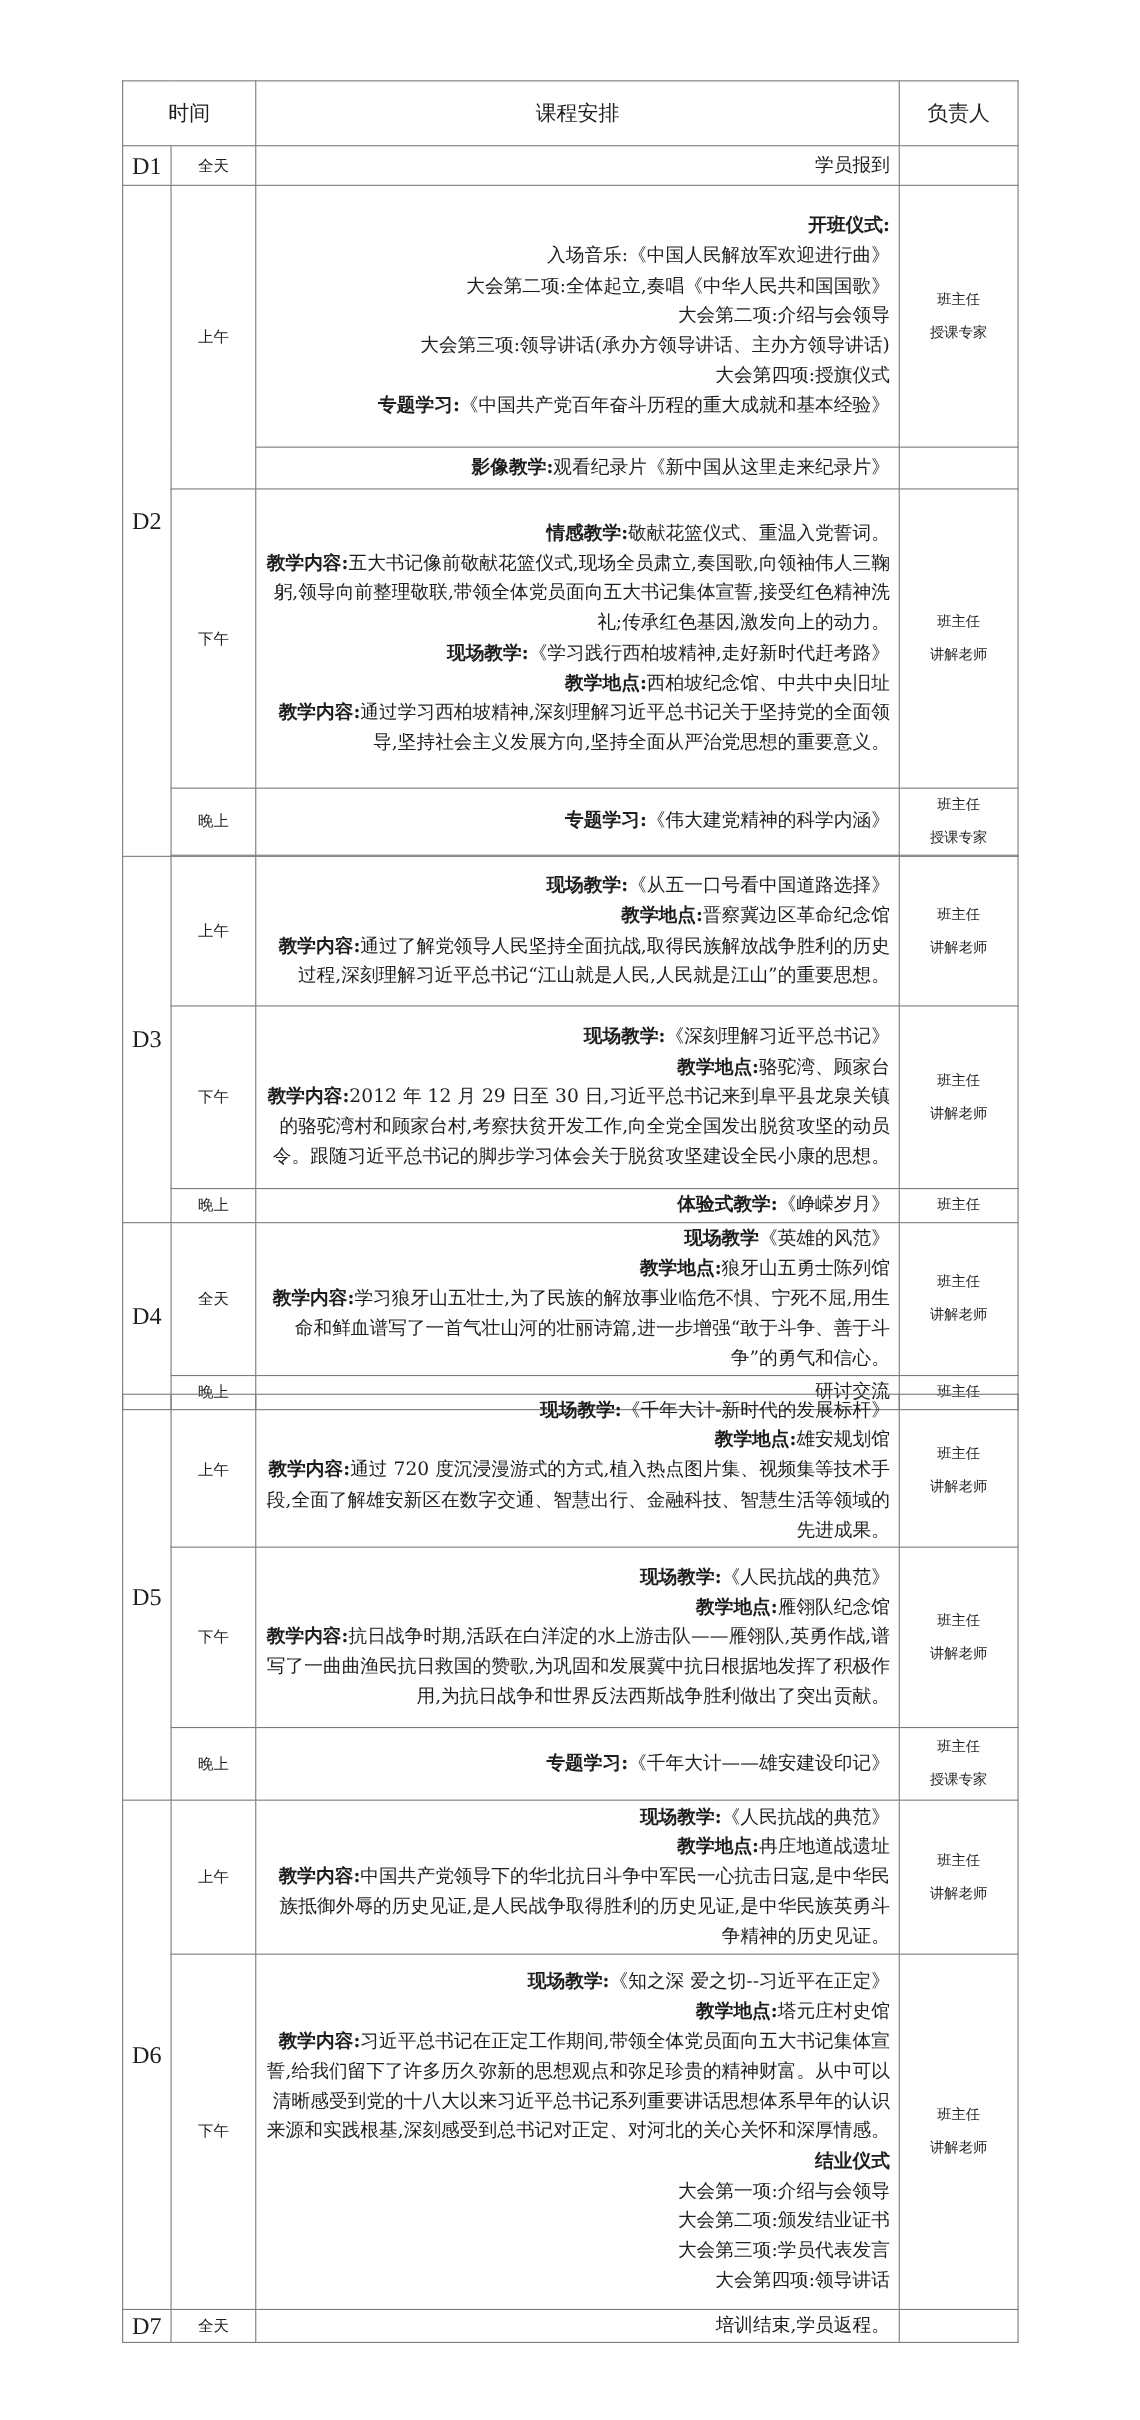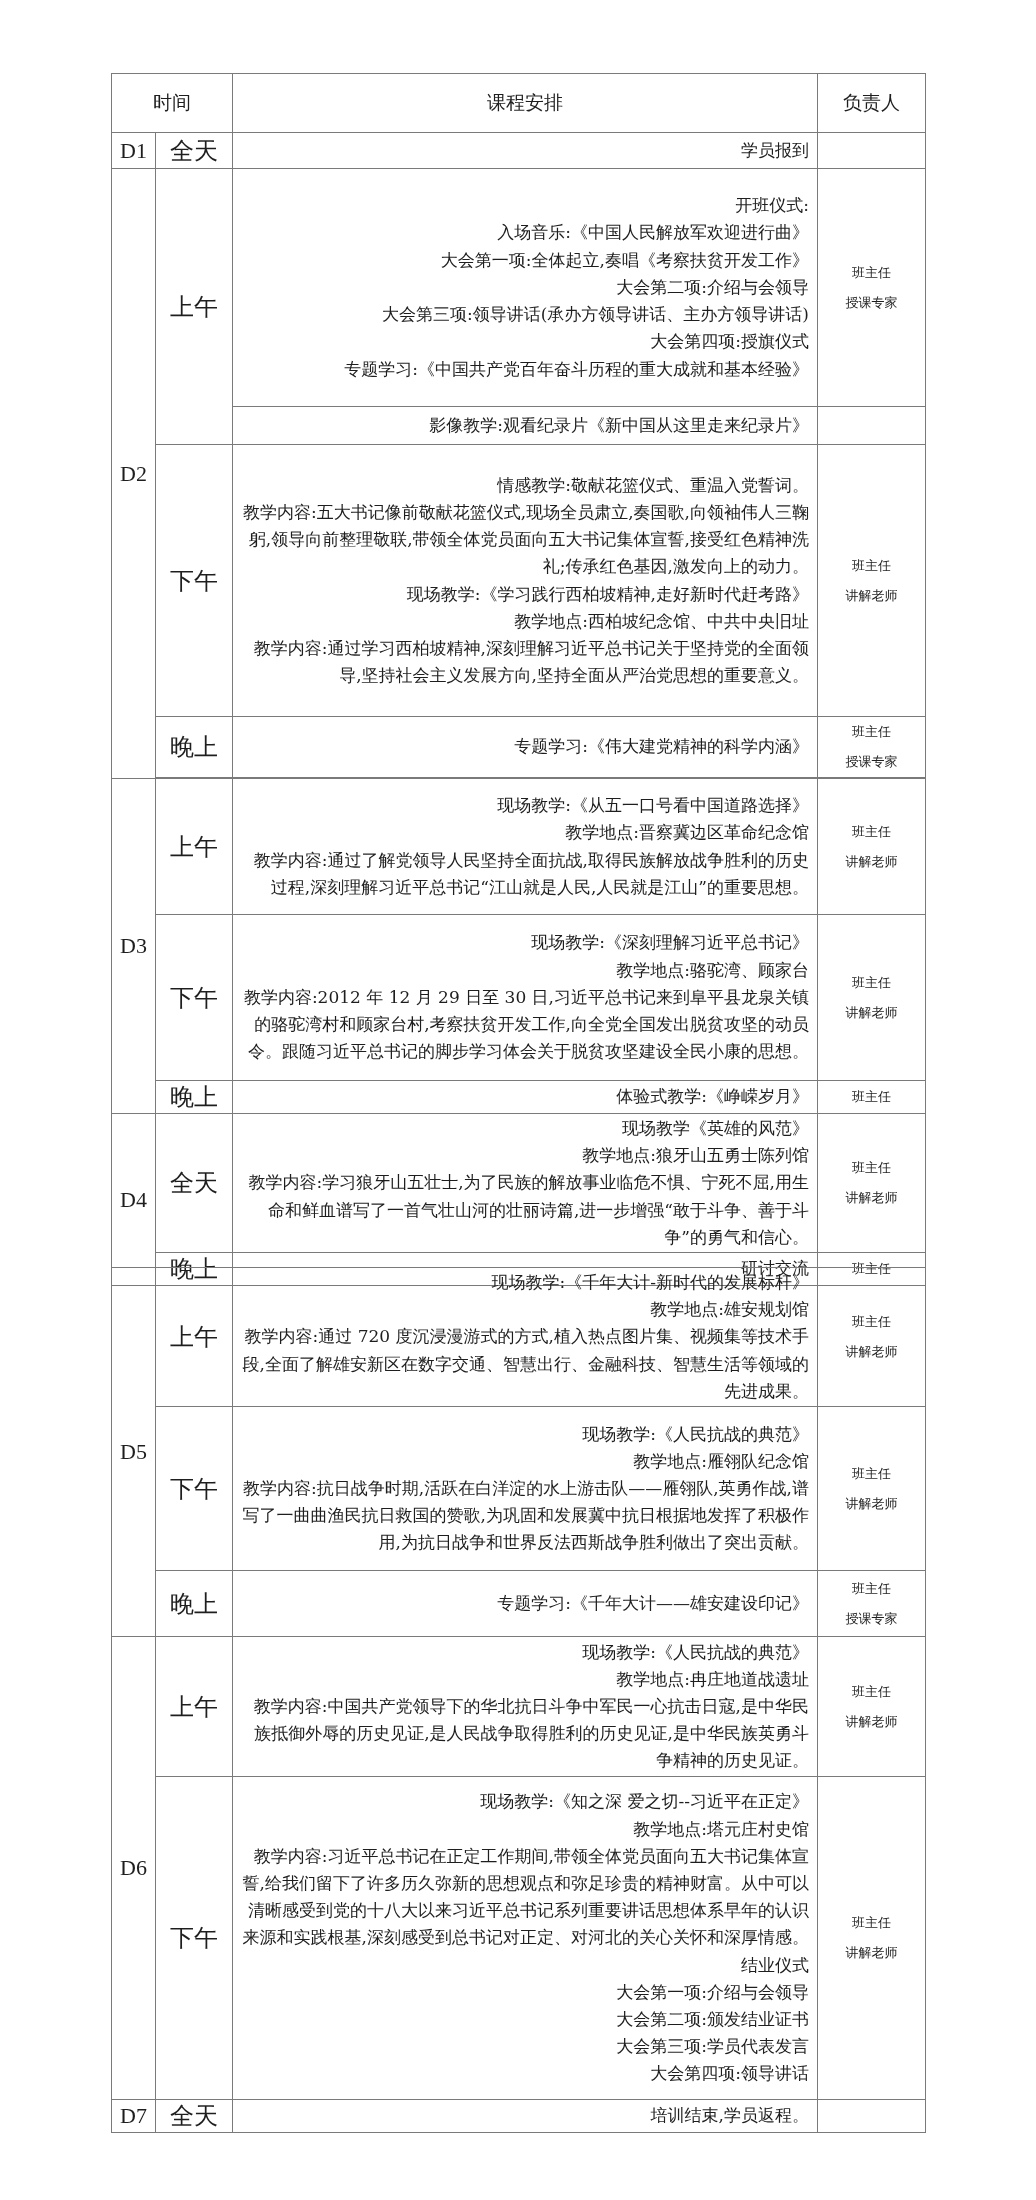--- a/index.html
+++ b/index.html
@@ -3,25 +3,25 @@
 <meta charset="utf-8">
 <style>
   html, body { margin: 0; padding: 0; background: #ffffff; }
   body { width: 1036px; height: 2200px; position: relative; overflow: hidden;
          font-family: "DejaVu Serif", "Liberation Serif", serif; color: #1e1e1e; }
   .tbl { position: absolute; left: 111px; top: 73px; width: 852px; }
   table { border-collapse: collapse; width: 815px; table-layout: fixed; }
   td, th { border: 1.6px solid #7a7a7a; padding: 0; vertical-align: middle; }
   th { font-weight: normal; font-size: 19px; height: 58px; text-align: center; }
   .c-day { width: 44px; text-align: center; font-size: 22px; font-family: "Liberation Serif", serif; }
-  .c-slot { width: 77px; text-align: center; font-size: 24px; }
+  .c-slot { width: 77px; text-align: center; font-size: 14px; }
   .c-owner { width: 108px; text-align: center; font-size: 13px; line-height: 30px; }
   .c-content { font-size: 17px; line-height: 27.2px; padding: 1px 8px 1px 8px; text-align: right; }
   .c-content .ln { display: block; }
-  .c-content b { font-weight: normal; }
+  .c-content b { font-weight: bold; }
   .tbl2 { position: absolute; left: 111px; top: 1267px; width: 815px; }
 </style>
 </head>
 <body>
 
 <div class="tbl">
 <table>
   <colgroup>
     <col style="width:44px">
         <col style="width:77px">
@@ -41,21 +41,21 @@
     <td class="c-content">学员报到</td>
     <td class="c-owner"></td>
   </tr>
 
   <tr style="height:238px">
     <td class="c-day" rowspan="5">D2</td>
     <td class="c-slot" rowspan="2">上午</td>
     <td class="c-content">
       <span class="ln"><b>开班仪式:</b></span>
       <span class="ln">入场音乐:《中国人民解放军欢迎进行曲》</span>
-      <span class="ln">大会第一项:全体起立,奏唱《考察扶贫开发工作》</span>
+      <span class="ln">大会第二项:全体起立,奏唱《中华人民共和国国歌》</span>
       <span class="ln">大会第二项:介绍与会领导</span>
       <span class="ln">大会第三项:领导讲话(承办方领导讲话、主办方领导讲话)</span>
       <span class="ln">大会第四项:授旗仪式</span>
       <span class="ln"><b>专题学习:</b><span>《中国共产党百年奋斗历程的重大成就和基本经验》</span></span>
     </td>
     <td class="c-owner">
       <div>班主任</div>
       <div>授课专家</div>
     </td>
   </tr>

